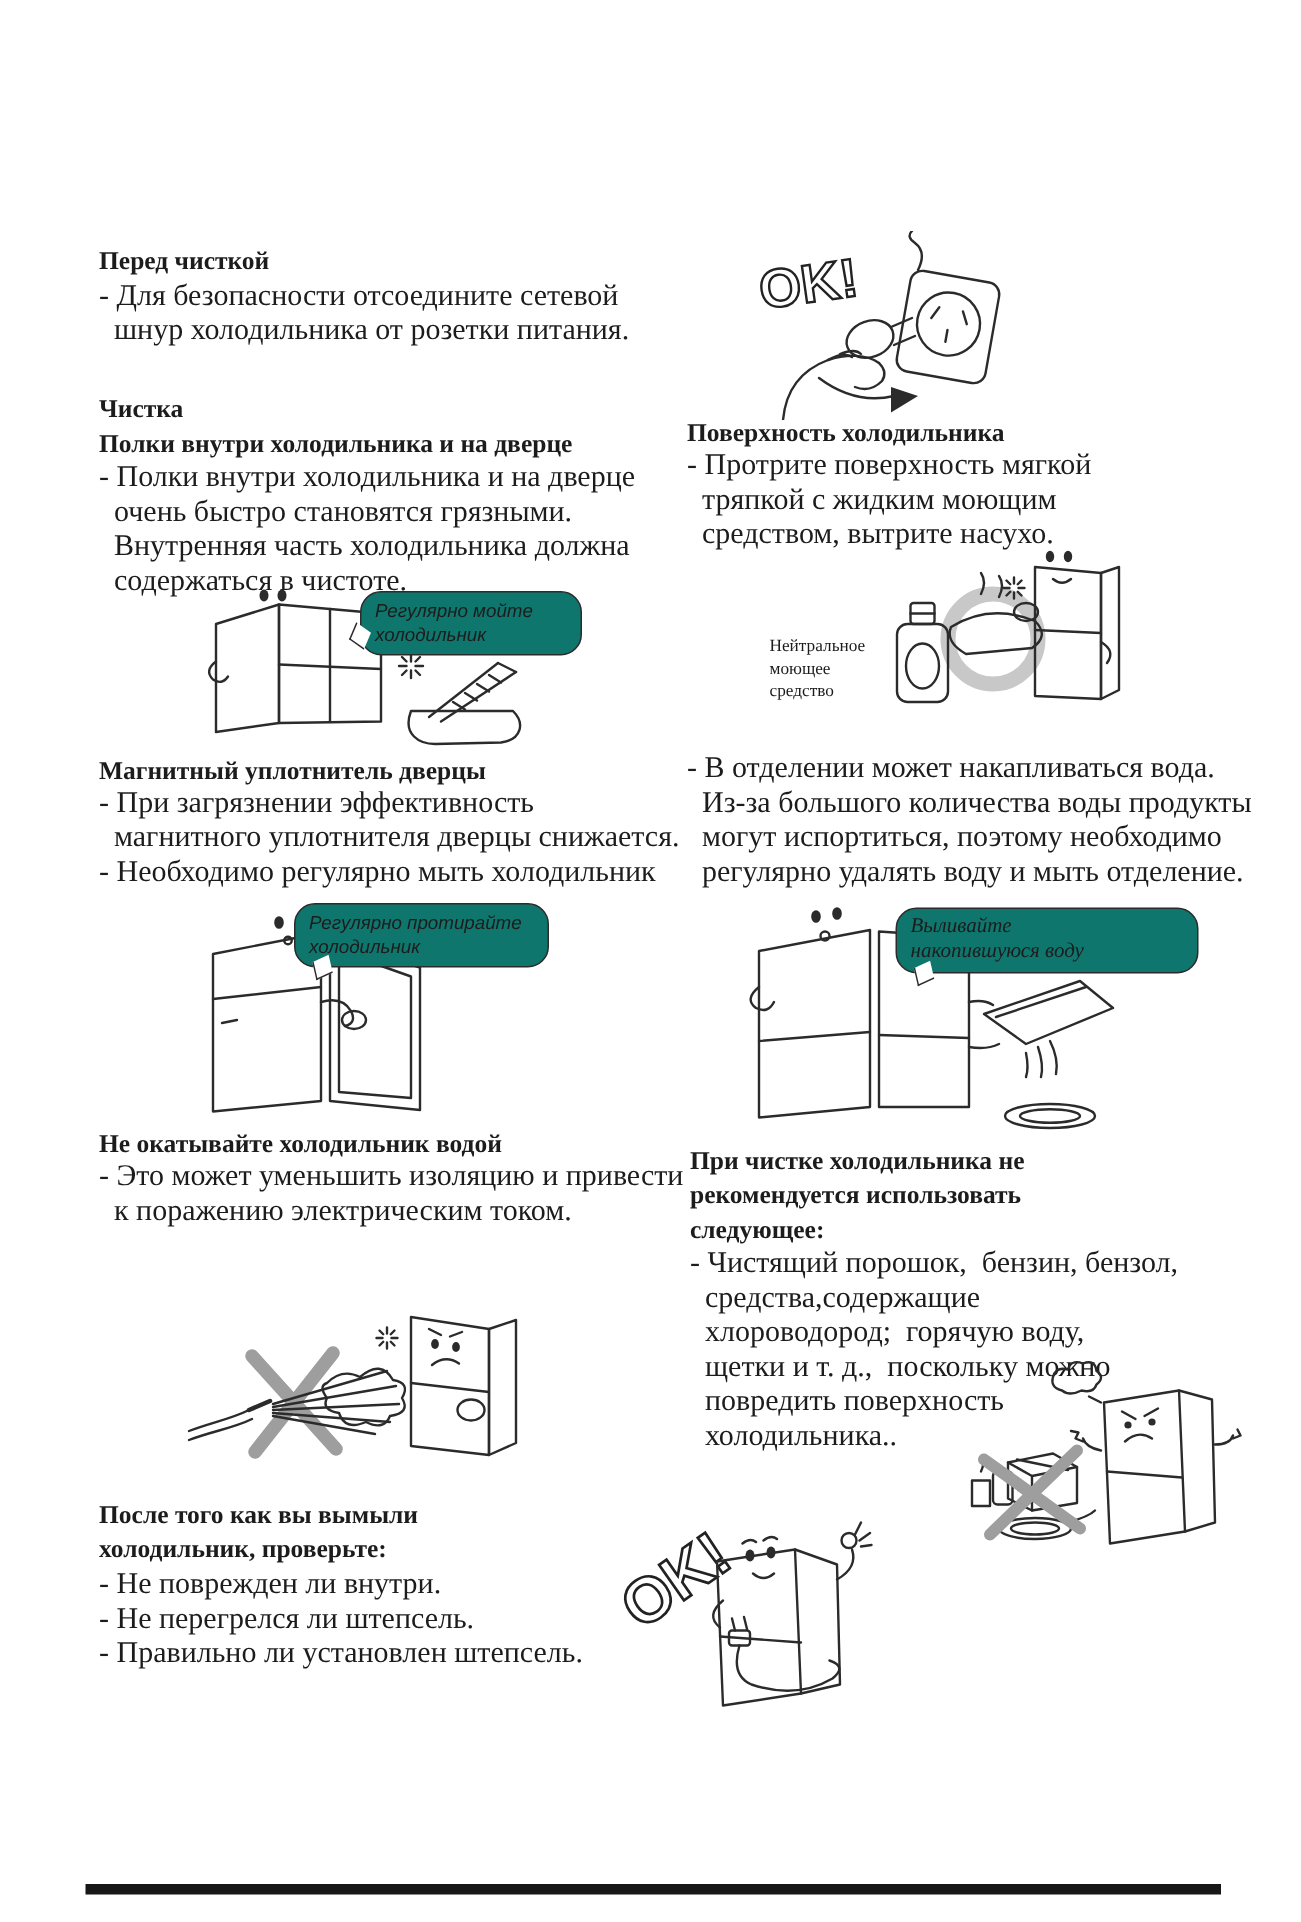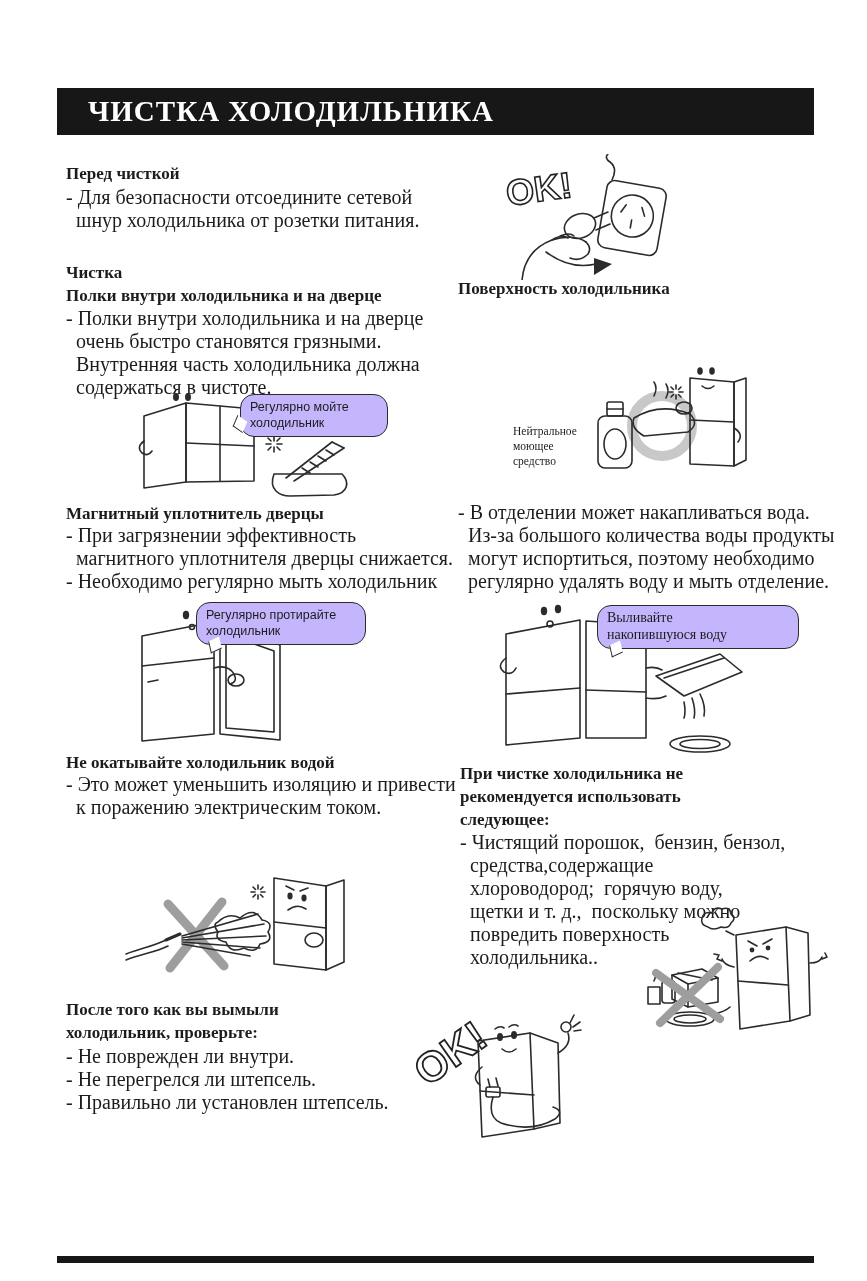--- a/index.html
+++ b/index.html
@@ -5,43 +5,40 @@
   html,body{margin:0;padding:0;background:#fff;}
   #page{position:relative;width:867px;height:1281px;background:#fff;overflow:hidden;
         font-family:"Liberation Serif",serif;color:#1c1c1c;}
   .banner{position:absolute;left:57px;top:88px;width:757px;height:47px;background:#171717;}
   .banner .t{color:#fff;font-weight:700;font-size:29px;line-height:47px;padding-left:31px;
              letter-spacing:1px;font-family:"Liberation Serif",serif;}
   .h{position:absolute;font-weight:700;font-size:17px;line-height:23px;white-space:pre-wrap;}
   .b{position:absolute;font-size:20px;line-height:23px;white-space:pre-wrap;}
   .illo{position:absolute;}
   .illo svg{display:block;}
-  .bubble{position:absolute;background:#c4b5fd;border:1.6px solid #2b2b2b;border-radius:14px;
-          padding:4px 9px;white-space:pre-wrap;z-index:3;}
+  .bubble{position:absolute;background:#0f766e;border:1.6px solid #2b2b2b;border-radius:14px;
+          padding:4px 9px;white-space:pre-wrap;z-index:3;font-style:italic;}
   .bubble.sans{font-family:"Liberation Sans",sans-serif;font-size:12.5px;line-height:1.3;}
   .bubble.serif{font-family:"Liberation Serif",serif;font-size:14px;line-height:1.2;}
   .bubble::before{content:"";position:absolute;width:11px;height:11px;background:#fff;
           border-left:1.6px solid #2b2b2b;border-bottom:1.6px solid #2b2b2b;}
   .tail-left::before{left:-7px;bottom:6px;transform:rotate(35deg) skewX(12deg);}
   .tail-bl::before{left:12px;bottom:-7px;transform:rotate(-25deg) skewX(-12deg);}
   .small-label{position:absolute;font-size:11.5px;line-height:15px;white-space:pre-wrap;z-index:3;}
   .footer-rule{position:absolute;left:57px;top:1256px;width:757px;height:7px;background:#171717;}
   .ln{stroke:#2b2b2b;stroke-width:1.6;fill:none;stroke-linecap:round;stroke-linejoin:round;}
   .fillb{fill:#2b2b2b;stroke:none;}
   .xmark{stroke:#9e9e9e;stroke-width:9;fill:none;stroke-linecap:round;}
   .gray{stroke:#c8c8c8;}
 </style>
 </head>
 <body>
 
 <div id="page">
 
-  <div class="banner">
-    <div class="t">ЧИСТКА ХОЛОДИЛЬНИКА</div>
-  </div>
 
   <div class="h" style="left:66px;top:162px;width:380px;">Перед чисткой</div>
   <div class="b" style="left:66px;top:186px;width:385px;">- Для безопасности отсоедините сетевой
   шнур холодильника от розетки питания.</div>
 
   <div class="h" style="left:66px;top:261px;width:385px;">Чистка
 Полки внутри холодильника и на дверце</div>
   <div class="b" style="left:66px;top:307px;width:385px;">- Полки внутри холодильника и на дверце
   очень быстро становятся грязными.
   Внутренняя часть холодильника должна
@@ -150,20 +147,23 @@
         <path class="ln" d="M92,88 q6,6 2,12 q-8,8 -18,4"></path>
       </g>
       <g>
         <path class="ln" d="M52,98 q24,18 50,12"></path>
         <polygon class="fillb" points="100,104 118,110 100,121"></polygon>
       </g>
     </svg>
   </div>
 
   <div class="h" style="left:458px;top:277px;width:360px;">Поверхность холодильника</div>
+  <div class="b" style="left:458px;top:299px;width:360px;">- Протрите поверхность мягкой
+  тряпкой с жидким моющим
+  средством, вытрите насухо.</div>
 
   <div class="illo" style="left:494px;top:356px;width:258px;height:125px;">
     <svg width="258" height="125" viewBox="0 0 258 125">
       <circle cx="168" cy="70" r="30" class="ln gray" style="stroke-width:10"></circle>
       <g>
         <path class="ln" d="M140,62 q26,-16 56,-4 q10,10 -2,18 l-44,4 q-14,-8 -10,-18 Z"></path>
         <path class="ln" d="M160,40 q4,-8 0,-14 M172,42 q4,-8 0,-14"></path>
       </g>
       <g>
         <rect class="ln" x="104" y="60" width="34" height="52" rx="7"></rect>

